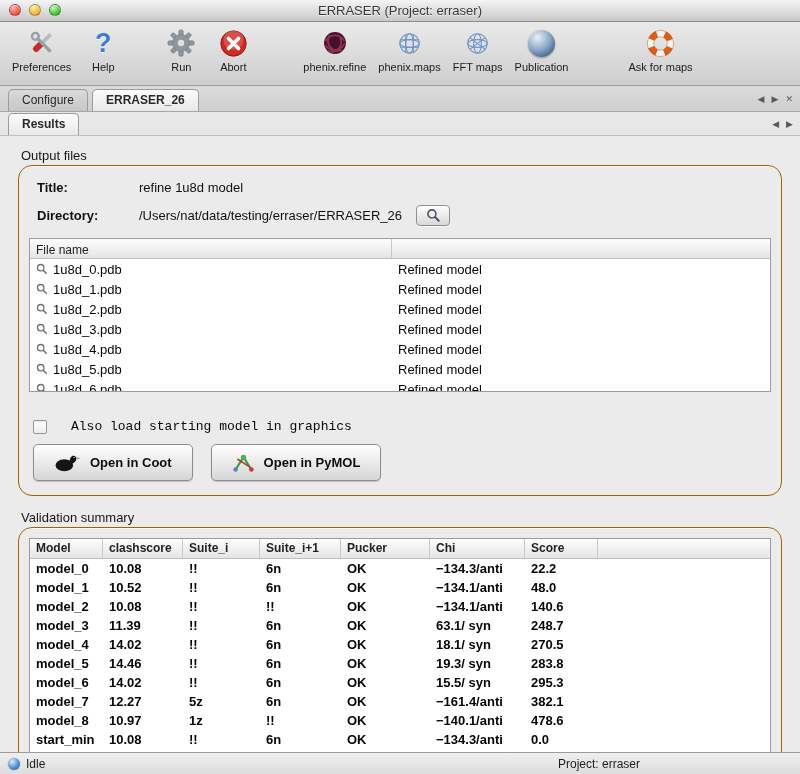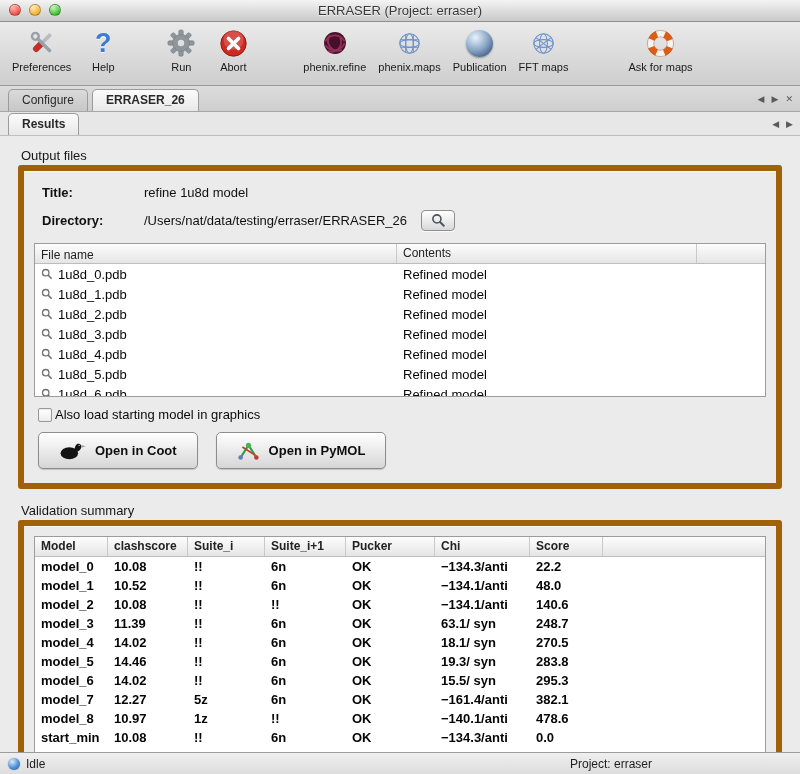--- a/index.html
+++ b/index.html
@@ -37,21 +37,21 @@
                display:flex; align-items:flex-end; padding:0 0 0 8px; position:relative; }
   .tab { font-size:12px; padding:3px 13px 4px; margin-right:4px; border:1px solid #9b9b9b; border-bottom:none;
          border-radius:5px 5px 0 0; background:linear-gradient(#dadada,#c7c7c7); color:#2a2a2a; cursor:default; }
   .tab.active { background:linear-gradient(#fbfbfb,#e8e8e8); font-weight:bold; }
   .tab-nav { position:absolute; right:7px; top:50%; transform:translateY(-50%); display:flex; gap:7px;
              font-size:9px; color:#5a5a5a; align-items:center; }
 
   
   .main { flex:1; background:#ebebeb; padding:6px 18px 0; overflow:hidden; }
   .section-label { font-size:13px; color:#161616; margin:6px 0 2px 3px; }
-  .groupbox { border:6px solid #a16207; border-radius:3px; background:#ebebeb;
+  .groupbox { border:1px solid #a16207; border-radius:14px; background:#ebebeb;
               box-shadow:inset 0 1px 0 rgba(255,255,255,.6); padding:8px 10px 12px; }
 
   .field-row { display:flex; align-items:center; margin:6px 0 10px 8px; font-size:13px; color:#101010; }
   .field-label { font-weight:bold; width:102px; }
   .browse-btn { margin-left:14px; width:34px; height:21px; border:1px solid #8f8f8f; border-radius:4px;
                 background:linear-gradient(#ffffff,#d8d8d8); display:flex; align-items:center; justify-content:center;
                 box-shadow:0 1px 0 rgba(255,255,255,.7); cursor:default; }
 
   .datatable { border:1px solid #9c9c9c; background:#fff; overflow:hidden; }
   .thead { display:flex; background:linear-gradient(#fdfdfd,#e5e5e5); border-bottom:1px solid #bdbdbd;
@@ -63,38 +63,38 @@
   .files-table { height:154px; margin-top:12px; }
   .c-file { width:362px; display:flex; align-items:center; gap:5px; }
   .c-contents { width:300px; }
   .c-extra { flex:1; border-right:none; }
 
   .vtable { height:262px; margin-top:2px;font-weight:bold; }
   .vrow { height:19px; }
   .v0{width:73px}.v1{width:80px}.v2{width:77px}.v3{width:81px}.v4{width:89px}.v5{width:95px}.v6{width:73px}
   .v7{flex:1; border-right:none;}
 
-  .checkbox-row { display:flex; align-items:center; gap:3px; margin:10px 0 10px 4px; font-size:13px; color:#0a0a0a; }
+  .checkbox-row { display:flex; align-items:center; gap:24px; margin:27px 0 10px 4px; font-size:13px; color:#0a0a0a;font-family:Liberation Mono, monospace; }
   .checkbox { width:14px; height:14px; border:1px solid #989898; border-radius:2px;
               background:linear-gradient(#ffffff,#ededed); box-shadow:inset 0 1px 1px rgba(0,0,0,.08); cursor:default; }
 
   .button-row { display:flex; gap:18px; margin:2px 0 2px 4px; }
   .mac-button { display:flex; align-items:center; gap:9px; padding:0 20px; height:37px; border:1px solid #8d8d8d;
                 border-radius:5px; background:linear-gradient(#ffffff,#d6d6d6); font-size:13px; font-weight:bold;
                 color:#0d0d0d; box-shadow:0 1px 1px rgba(0,0,0,.18), inset 0 1px 0 #fff; cursor:default; }
 
   .validation-wrap { margin-top:14px; }
 
   
   .statusbar { flex:0 0 22px; border-top:1px solid #9b9b9b; background:linear-gradient(#efefef,#dddddd);
                position:relative; display:flex; align-items:center; font-size:12px; color:#1d1d1d; }
   .status-dot { width:12px; height:12px; border-radius:50%; margin:0 6px 0 8px;
                 background:radial-gradient(circle at 35% 30%, #d8eaff, #4d8fd6 55%, #1e59a7);
                 box-shadow:0 0 1px rgba(0,0,0,.5); }
-  .status-right { position:absolute; right:148px; }
+  .status-right { position:absolute; right:160px; }
 </style>
 </head>
 <body>
 
 <div id="window">
 
   <div class="titlebar">
     <div class="traffic-lights">
       <span class="light red"></span>
       <span class="light yellow"></span>
@@ -174,37 +174,37 @@
             <ellipse cx="16" cy="16" rx="4.6" ry="11.5"></ellipse>
             <path d="M5.4 11.5 h21.2 M5.4 20.5 h21.2 M11.5 5.4 v21.2 M20.5 5.4 v21.2"></path>
           </g>
         </svg>
       </span>
       <span class="tool-label">phenix.maps</span>
     </div>
 
     <div class="tool">
       <span class="tool-icon">
-          <span class="sphere"></span>
-        </span>
-      <span class="tool-label">Publication</span>
-    </div>
-
-    <div class="tool">
-      <span class="tool-icon">
         <svg width="27" height="27" viewBox="0 0 32 32">
           <g stroke="#6d93cc" fill="none" stroke-width="1.3">
             <circle cx="16" cy="16" r="11.5"></circle>
             <ellipse cx="16" cy="16" rx="11.5" ry="4.6"></ellipse>
             <ellipse cx="16" cy="16" rx="4.6" ry="11.5"></ellipse>
             <path d="M7 9 L25 23 M25 9 L7 23"></path>
           </g>
         </svg>
       </span>
       <span class="tool-label">FFT maps</span>
+    </div>
+
+    <div class="tool">
+      <span class="tool-icon">
+          <span class="sphere"></span>
+        </span>
+      <span class="tool-label">Publication</span>
     </div>
 
     <div class="tool gap3">
       <span class="tool-icon">
         <svg width="29" height="29" viewBox="0 0 32 32">
           <circle cx="16" cy="16" r="11" fill="none" stroke="#dd5d17" stroke-width="7"></circle>
           <circle cx="16" cy="16" r="11" fill="none" stroke="#f6f4f0" stroke-width="7" stroke-dasharray="8.64 8.64" stroke-dashoffset="4.3"></circle>
           <circle cx="16" cy="16" r="14.4" fill="none" stroke="rgba(120,50,0,0.35)" stroke-width="0.8"></circle>
           <circle cx="16" cy="16" r="7.4" fill="none" stroke="rgba(120,50,0,0.35)" stroke-width="0.8"></circle>
         </svg>
@@ -248,21 +248,20 @@
           <svg width="15" height="15" viewBox="0 0 16 16">
             <circle cx="6.3" cy="6.3" r="4.3" fill="none" stroke="#4a5560" stroke-width="1.7"></circle>
             <line x1="9.6" y1="9.6" x2="13.6" y2="13.6" stroke="#4a5560" stroke-width="2.1" stroke-linecap="round"></line>
           </svg>
         </span>
       </div>
 
       <div class="datatable files-table">
         <div class="thead">
           <div class="th c-file">File name</div>
-          <div class="th c-contents">Contents</div>
           <div class="th c-extra"></div>
         </div>
         <div class="trow">
             <div class="td c-file">
               <svg width="12" height="12" viewBox="0 0 16 16">
                 <circle cx="6.3" cy="6.3" r="4.3" fill="none" stroke="#707070" stroke-width="1.7"></circle>
                 <line x1="9.6" y1="9.6" x2="13.6" y2="13.6" stroke="#707070" stroke-width="2.1" stroke-linecap="round"></line>
               </svg>
               <span>1u8d_0.pdb</span>
             </div>

